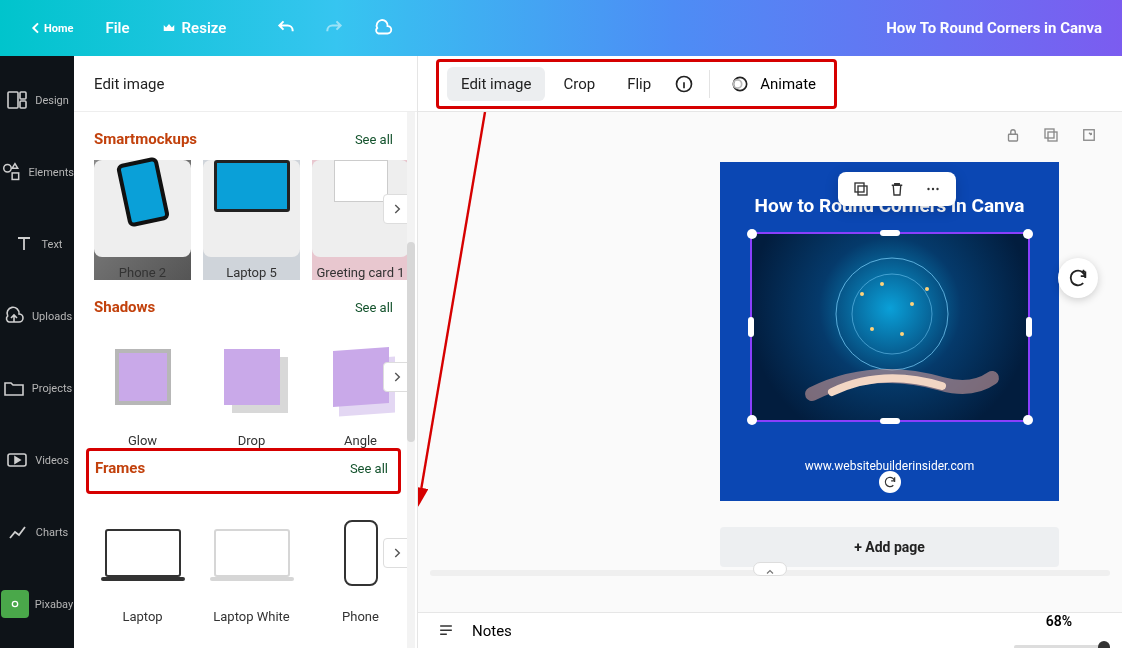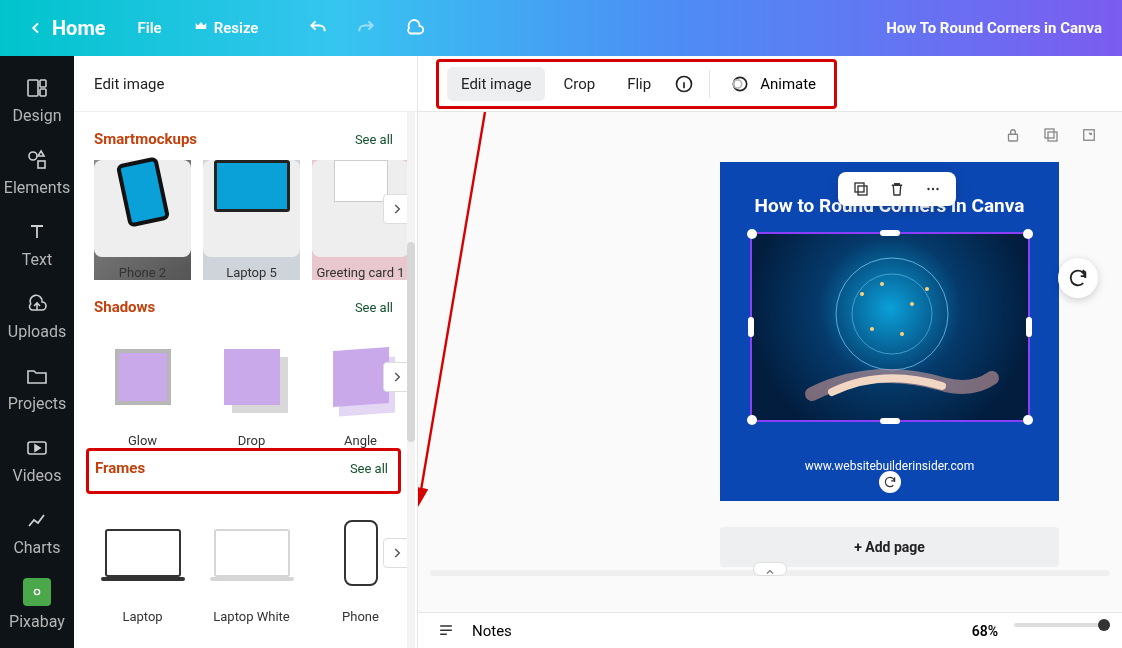--- a/index.html
+++ b/index.html
@@ -1,25 +1,25 @@
 <!DOCTYPE html>
 <html><head>
 <meta charset="utf-8">
 <style>
 * { margin: 0; padding: 0; box-sizing: border-box; font-family: -apple-system, BlinkMacSystemFont, "Segoe UI", Roboto, Helvetica, Arial, sans-serif; }
 html, body { width: 1122px; height: 648px; overflow: hidden; }
 .top-bar { height: 56px; background: linear-gradient(90deg, #00c4cc 0%, #36c5f0 30%, #4d8df5 60%, #7b5cf0 100%); display: flex; align-items: center; color: #fff; padding: 0 16px; gap: 8px; }
-.home-btn { display: flex; align-items: center; gap: 8px; font-weight: 700; font-size: 20px; padding: 8px 12px; }
+.home-btn { display: flex; align-items: center; gap: 0; font-weight: 700; font-size: 11px; padding: 8px 12px; }
 .top-btn { font-size: 15px; font-weight: 600; padding: 8px 12px; }
-.resize-btn { display:flex; gap:6px; }
+.resize-btn { display:flex; align-items:center; gap:6px; }
 .icon-btn { padding: 8px 10px; display: flex; align-items:center; justify-content:center; }
 .title-right { margin-left: auto; font-weight: 700; font-size: 15px; padding-right: 4px;}
 .root { display: flex; height: calc(648px - 56px); }
 .nav-rail { width: 74px; background: #0e1318; color: #cfcfcf; display: flex; flex-direction: column; align-items: center; padding-top: 8px;}
-.nav-item { width: 74px; height: 72px; display:flex; flex-direction: column; align-items:center; justify-content:center; gap:6px; font-size:16px; color:#b6b6b6;}
+.nav-item { width: 74px; height: 72px; display:flex; flex-direction: row; align-items:center; justify-content:center; gap:6px; font-size:11px; color:#b6b6b6;}
 .panel { width: 344px; background:#fff; border-right:1px solid #e5e5e5; display:flex; flex-direction:column; overflow:hidden;}
 .panel-header { height: 56px; display:flex; align-items:center; padding: 0 20px; font-size:15px; color:#222; border-bottom:1px solid #eee;}
 .panel-scroll { flex:1; overflow-y:auto; padding: 0 12px 0 20px; position:relative;}
 .section-row { display:flex; justify-content:space-between; align-items:center; margin-top:18px; margin-bottom: 12px; padding-right: 12px;}
 .section-title { font-weight:700; font-size:15px; color:#c2410c;}
 .see-all { font-size:13px; color:#14532d;}
 .thumbs { display:flex; gap: 12px; align-items:flex-start;}
 .thumb { width: 97px; display:flex; flex-direction:column; align-items:center; gap:8px;}
 .thumb-box { width:97px; height:97px; border-radius:8px; background:#eee; display:flex; align-items:center; justify-content:center; position:relative; overflow:hidden;}
 .thumb-label { font-size:13px; color:#333;}
@@ -48,21 +48,21 @@
 .handle-edge.r{right:-4px;top:50%;transform:translateY(-50%);width:6px;height:20px;}
 .floating-tb { position:absolute; left: 420px; top: 60px; background:#fff; border-radius:8px; box-shadow:0 4px 14px rgba(0,0,0,.18); display:flex; align-items:center; gap:18px; padding:8px 14px;}
 .site-url { position:absolute; bottom:28px; left:0; right:0; text-align:center; font-size:12px;}
 .refresh-badge { position:absolute; left:50%; bottom:8px; transform:translateX(-50%); width:22px; height:22px; background:#fff; border-radius:50%; display:flex; align-items:center; justify-content:center;}
 .regen-btn { position:absolute; right:24px; top:146px; width:40px; height:40px; background:#fff; border-radius:50%; box-shadow:0 2px 8px rgba(0,0,0,.18); display:flex; align-items:center; justify-content:center;}
 .add-page { position:absolute; left: 302px; top: 415px; width:339px; height:40px; background:#edeff1; display:flex; align-items:center; justify-content:center; font-weight:700; font-size:14px; color:#222; border-radius:4px;}
 .hscroll { position:absolute; left:0; right:0; bottom:32px; height:14px;}
 .hscroll-track{position:absolute;left:12px;right:12px;top:4px;height:6px;background:#efefef;border-radius:3px;}
 .hscroll-nub{position:absolute;left:50%;transform:translateX(-50%);top:-4px;width:34px;height:14px;background:#fff;border:1px solid #ddd;border-radius:8px;}
 .bottom-bar { height:36px; border-top:1px solid #e6e6e6; display:flex; align-items:center; padding:0 18px; gap:16px; background:#fff;}
-.zoom { margin-left:auto; display:flex; align-items:flex-start; gap:16px; font-size:14px; font-weight:600;}
+.zoom { margin-left:auto; display:flex; align-items:center; gap:16px; font-size:14px; font-weight:600;flex-direction:column;}
 .zoom-track { width:90px; height:4px; background:#ddd; border-radius:2px; position:relative;}
 .zoom-thumb { position:absolute; right:-6px; top:-4px; width:12px; height:12px; background:#333; border-radius:50%;}
 .arrow-line { position:absolute; pointer-events:none; z-index:5;}
 .frames-box { border:3px solid #d60000; border-radius:4px; padding:4px 6px 2px 6px; margin-left:-8px; margin-right:4px;}
 .thumbs-wrap { position:relative;}
 .sm-phone{background:linear-gradient(135deg,#8a8a8a,#555);} .sm-phone::after{content:"";position:absolute;width:34px;height:56px;background:#0aa0d8;border:4px solid #111;border-radius:6px;transform:rotate(-12deg);}
 .sm-laptop{background:#cfd4da;} .sm-laptop::after{content:"";position:absolute;width:70px;height:46px;background:#0aa0d8;border:3px solid #222;border-radius:3px;}
 .sm-card{background:#e8c7cf;text-align:center;} .sm-card::after{content:"";position:absolute;width:52px;height:40px;background:#fff;border:1px solid #ccc;}
 .sh-glow .thumb-box{background:#fff;} .sh-glow .sq{width:56px;height:56px;background:#c9a9e9;border:4px solid #b7b7b7;}
 .sh-drop .thumb-box{background:#fff;} .sh-drop .sq{width:56px;height:56px;background:#c9a9e9;box-shadow:8px 8px 0 0 #d8d8d8;}

